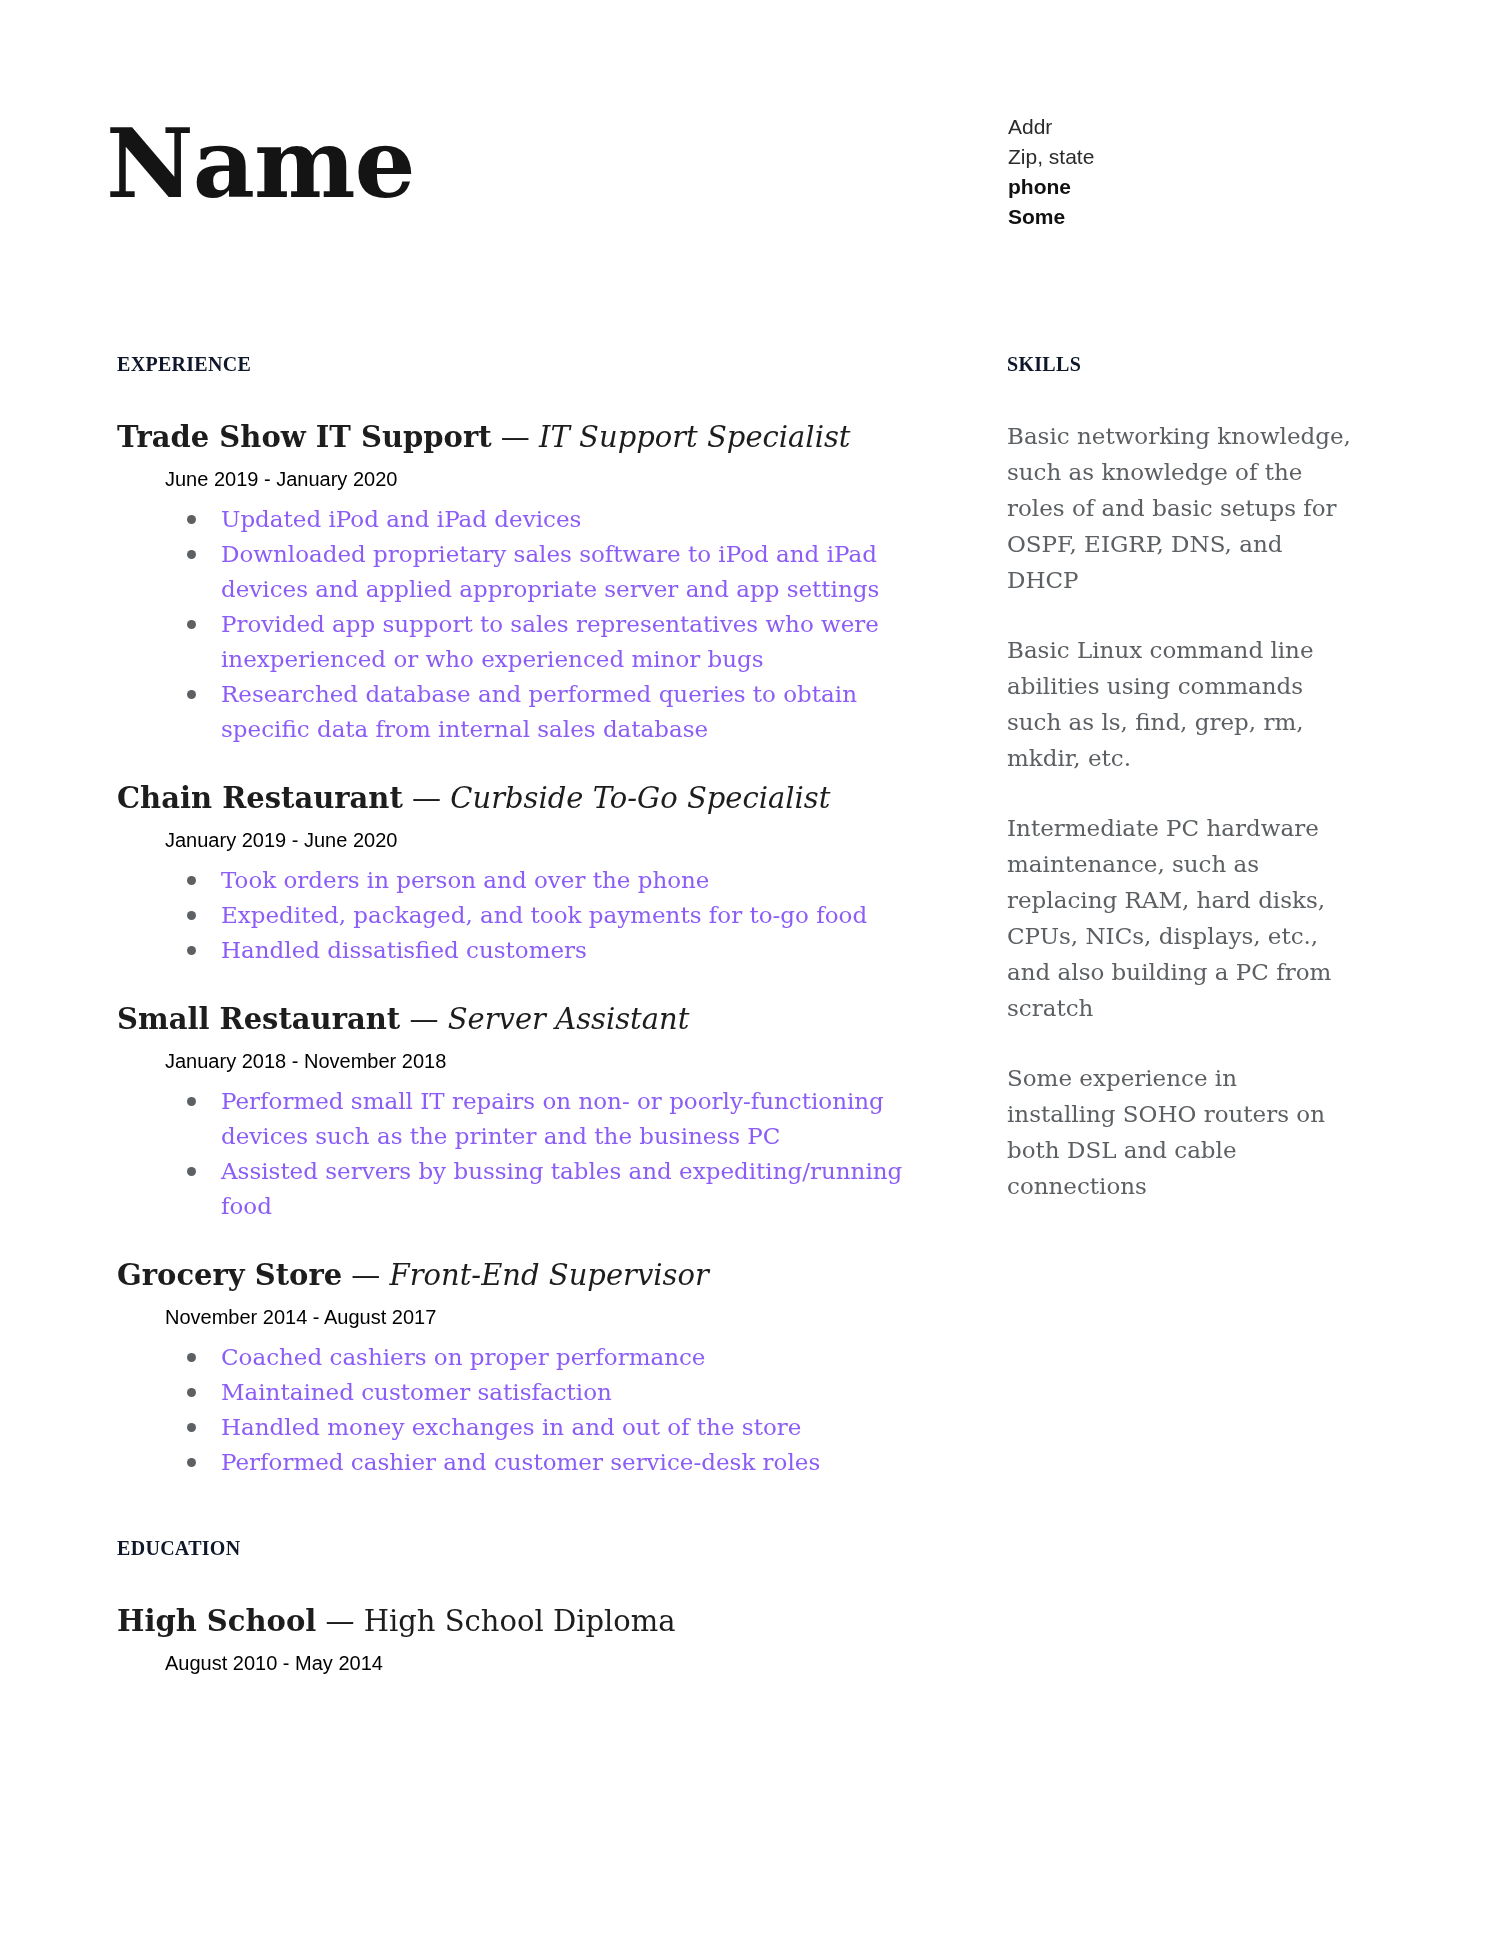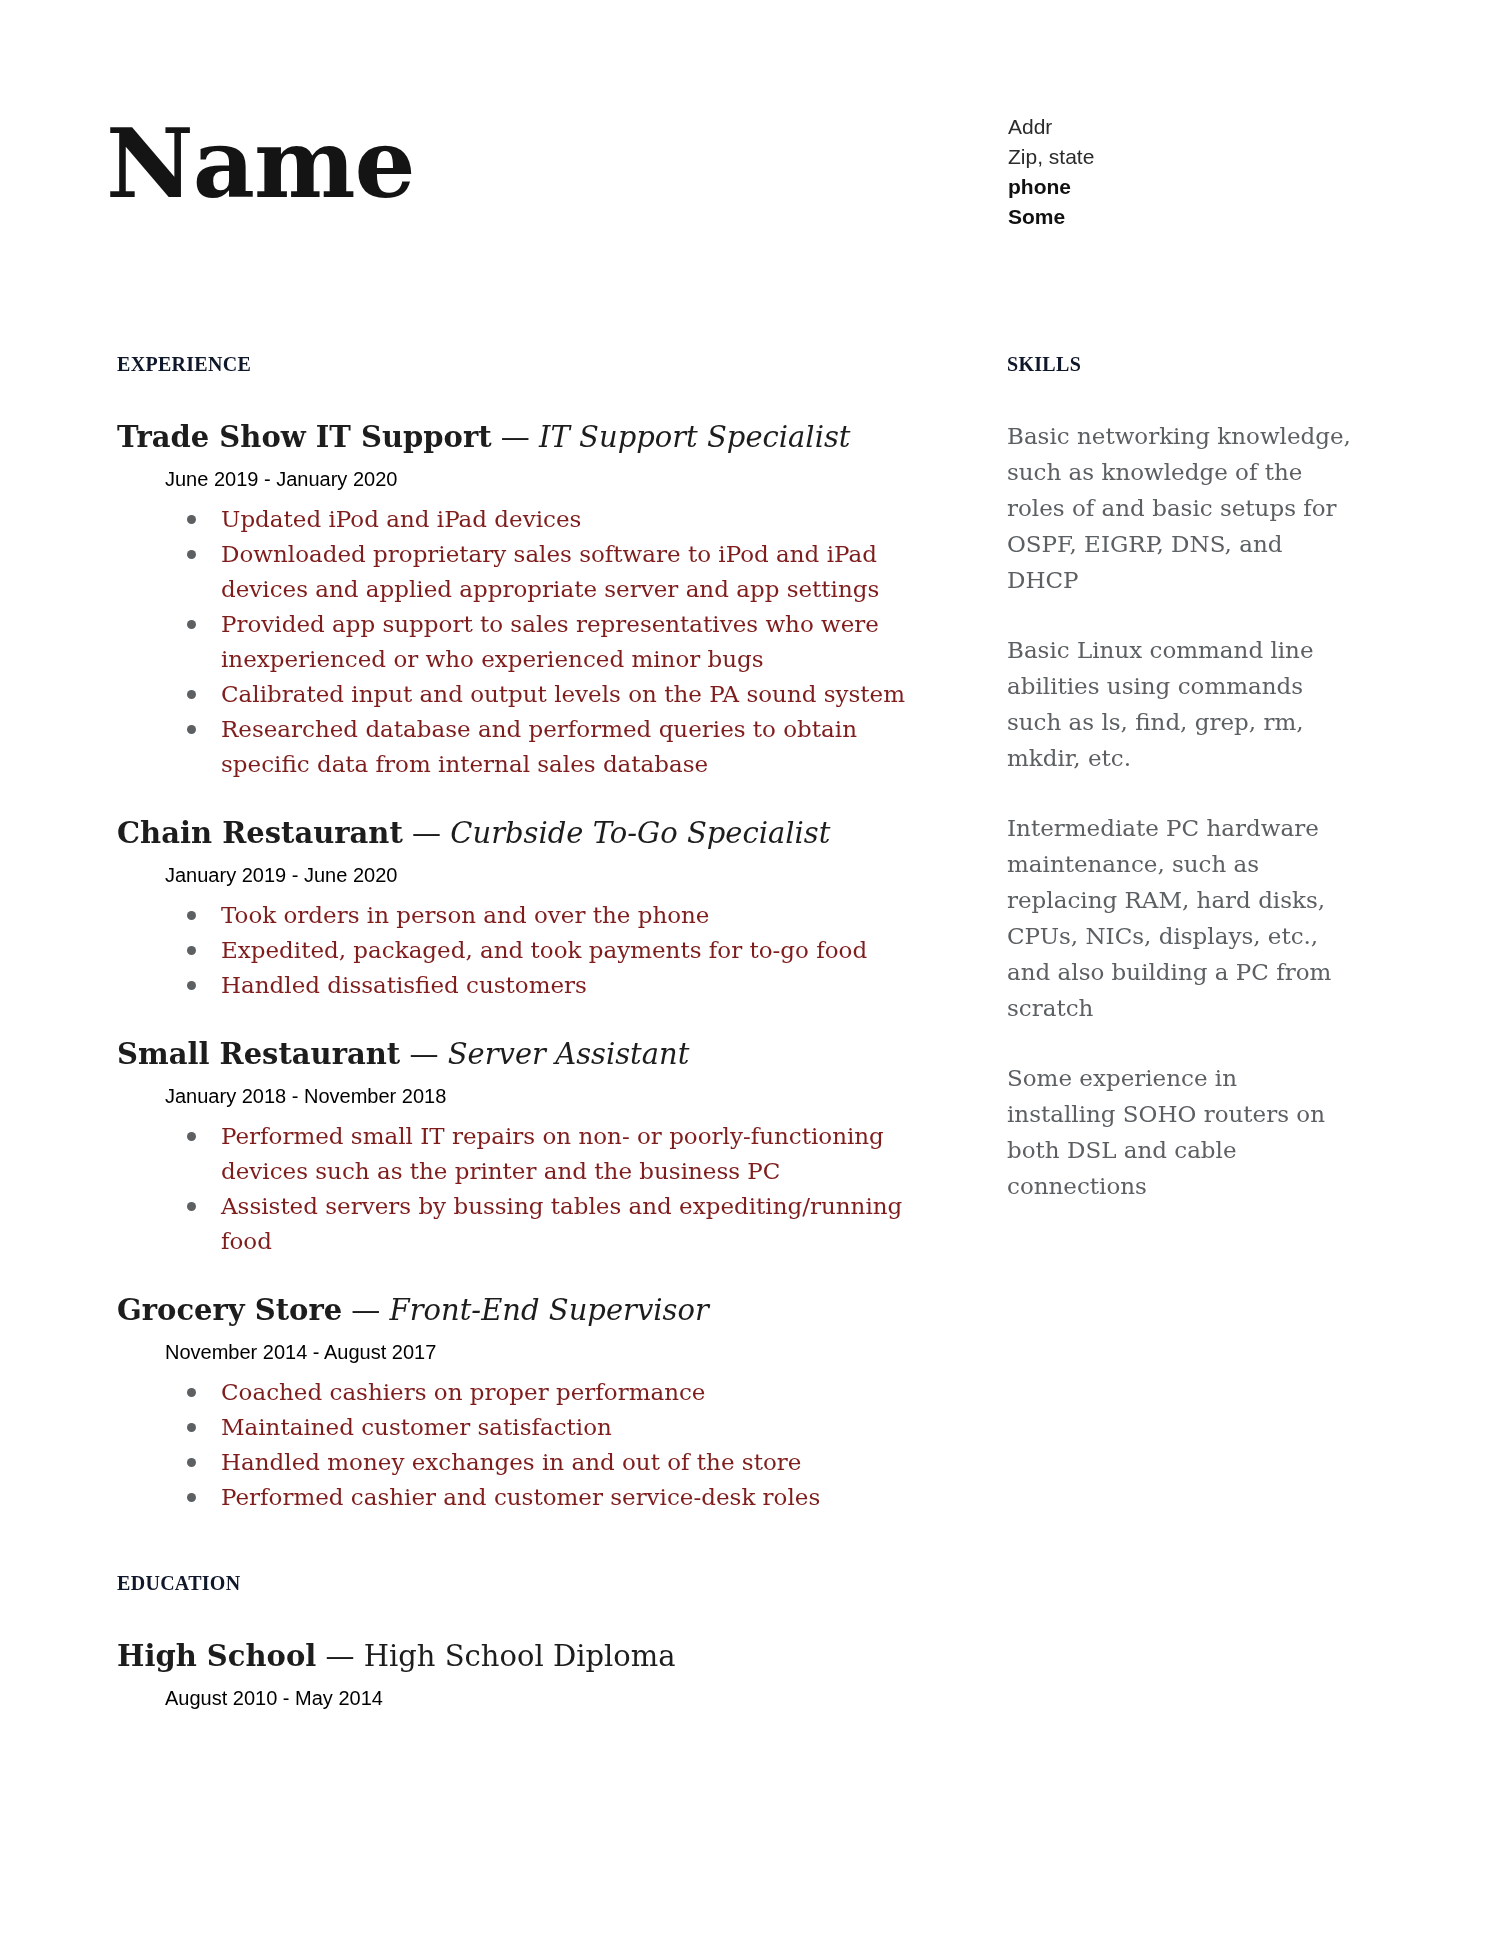--- a/index.html
+++ b/index.html
@@ -27,21 +27,21 @@
   .job + .job > .job-heading{margin-top:32px;}
   .job-heading .company{font-weight:700;}
   .job-heading .dash{font-weight:400;}
   .job-heading .role{font-style:italic;}
   .job-heading .degree{font-style:normal;}
 
   .dates{margin-top:10px;font-family:"Liberation Sans","DejaVu Sans",sans-serif;
          font-size:20px;line-height:26px;color:#000000;margin-left:48px;}
 
   ul.bullets{margin:10px 0 0 0;padding:0 0 0 104px;list-style:none;}
-  ul.bullets li{position:relative;font-size:23px;line-height:35px;color:#7f1d1d;}
+  ul.bullets li{position:relative;font-size:23px;line-height:35px;color:#8b5cf6;}
   ul.bullets .dot{position:absolute;left:-34px;top:13px;width:9px;height:9px;
                   border-radius:50%;background:#5c6063;}
 
   .edu-section{margin-top:56px;}
 
   .skills-body{margin-top:42px;}
   .skills-body p{margin:0 0 34px 0;font-size:23px;line-height:36px;color:#5c6063;}
   .skills-body p:last-child{margin-bottom:0;}
 </style>
 </head>
@@ -66,21 +66,20 @@
       <div class="job-heading">
         <span class="company">Trade Show IT Support</span>
         <span class="dash">—</span>
         <span class="role">IT Support Specialist</span>
       </div>
       <div class="dates">June 2019 - January 2020</div>
       <ul class="bullets">
         <li><span class="dot"></span><span>Updated iPod and iPad devices</span></li>
         <li><span class="dot"></span><span>Downloaded proprietary sales software to iPod and iPad devices and applied appropriate server and app settings</span></li>
         <li><span class="dot"></span><span>Provided app support to sales representatives who were inexperienced or who experienced minor bugs</span></li>
-        <li><span class="dot"></span><span>Calibrated input and output levels on the PA sound system</span></li>
         <li><span class="dot"></span><span>Researched database and performed queries to obtain specific data from internal sales database</span></li>
       </ul>
     </div>
 
     <div class="job">
       <div class="job-heading">
         <span class="company">Chain Restaurant</span>
         <span class="dash">—</span>
         <span class="role">Curbside To-Go Specialist</span>
       </div>

